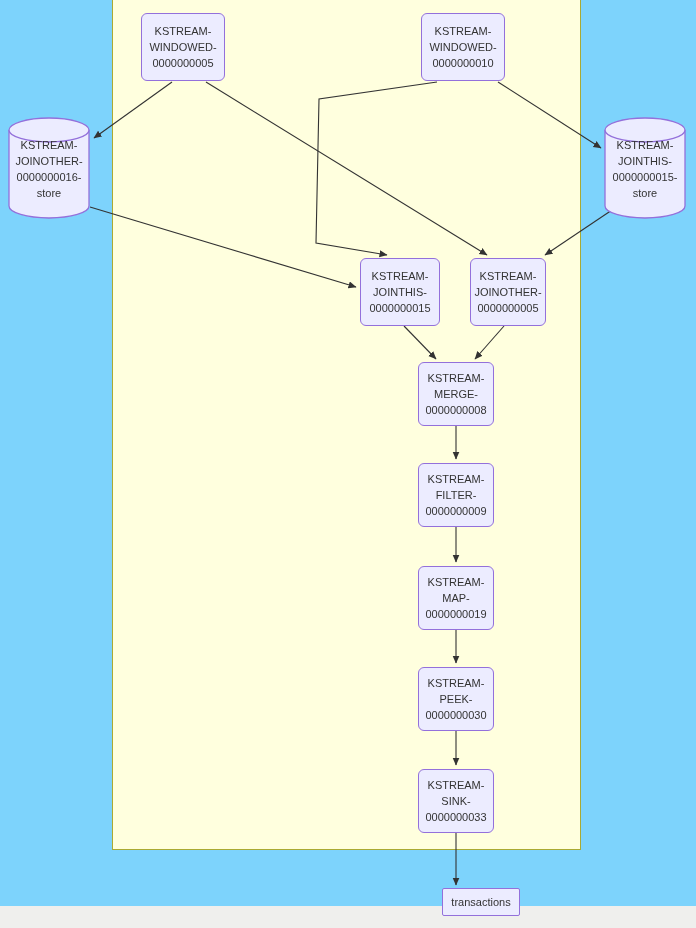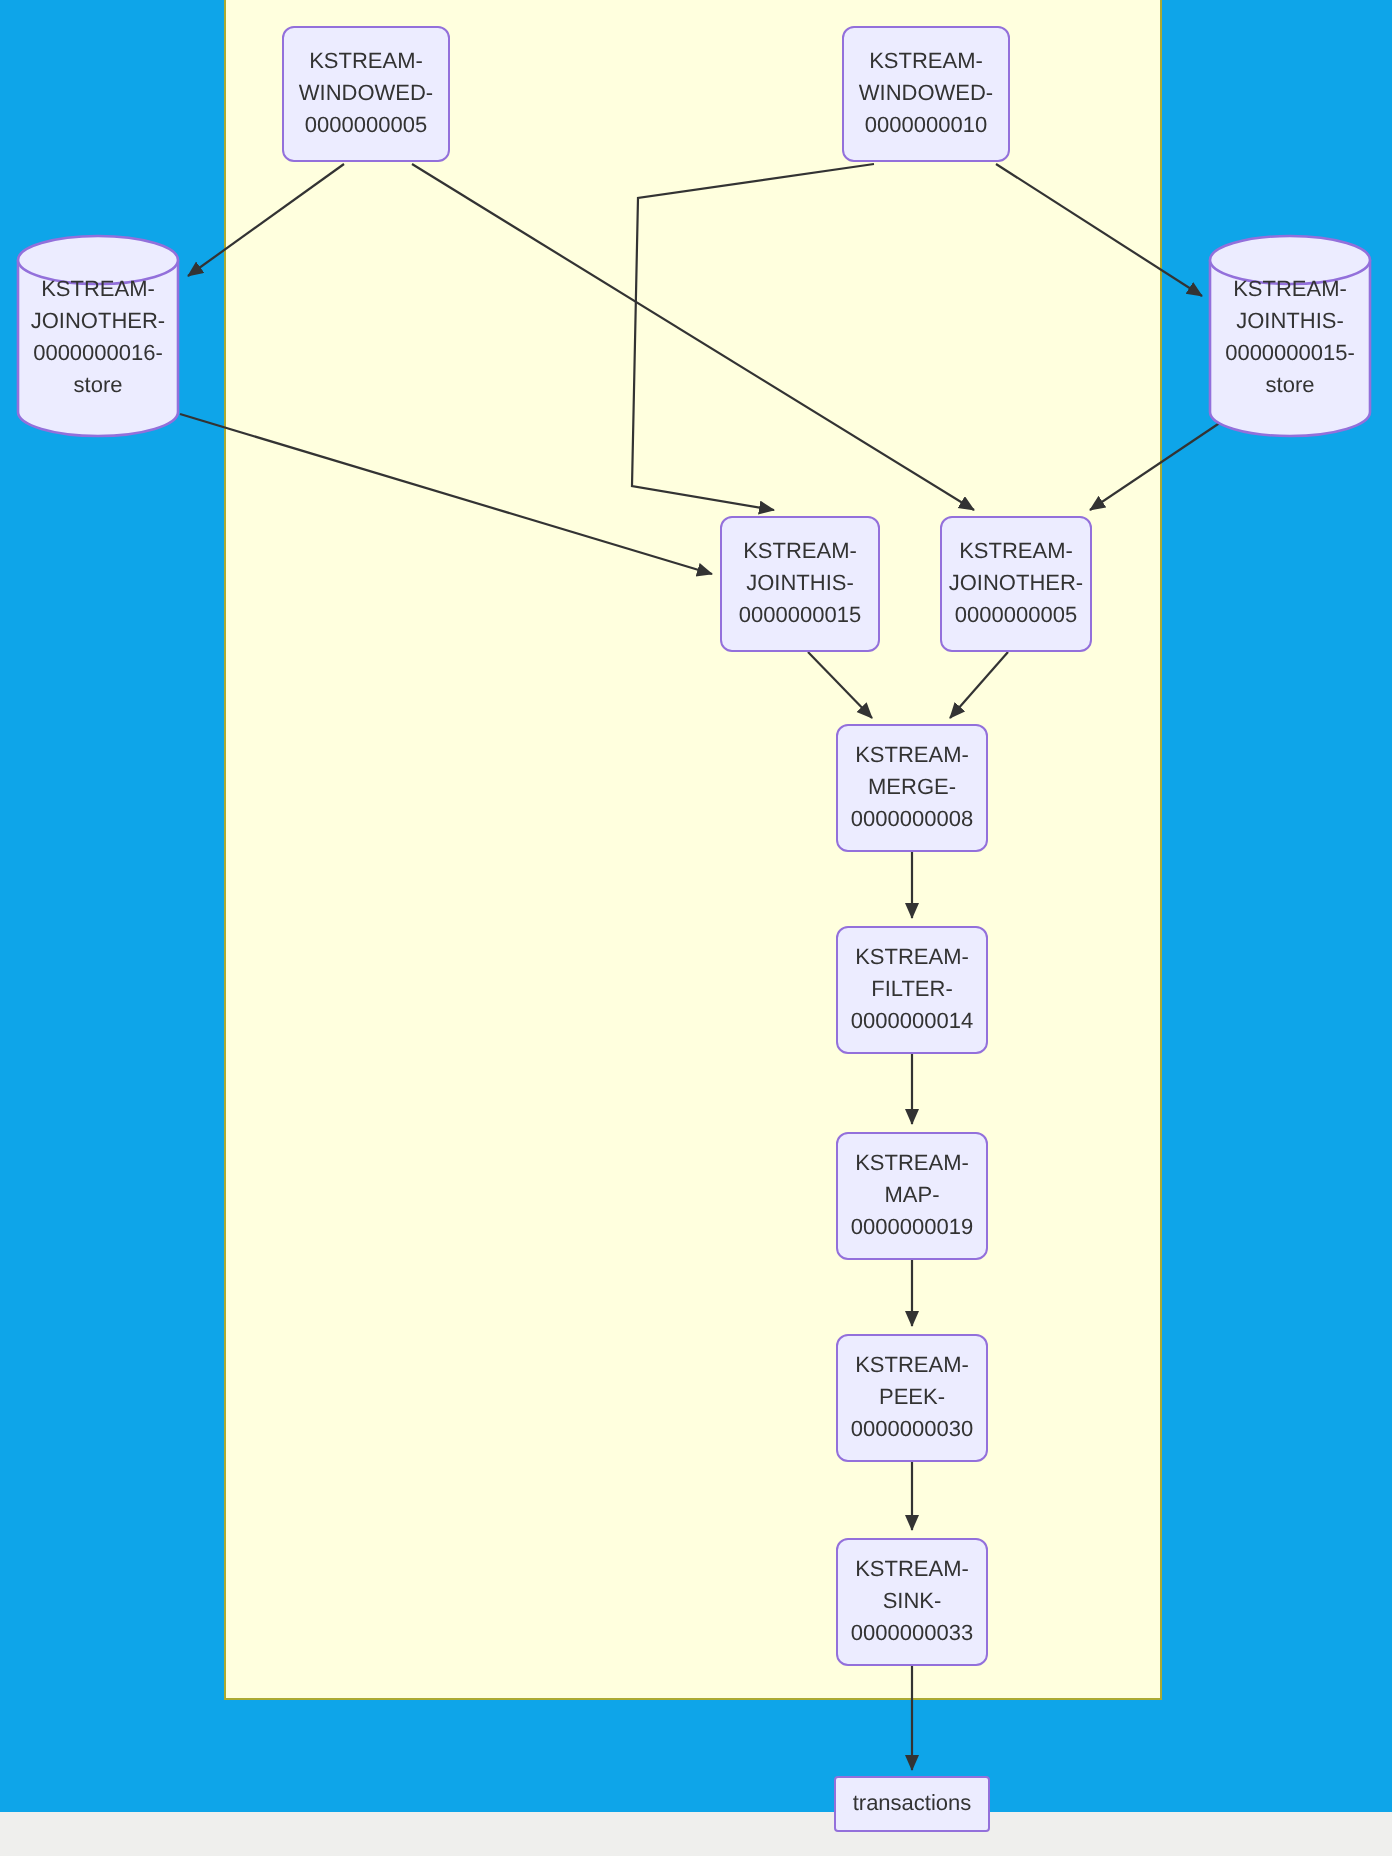--- a/index.html
+++ b/index.html
@@ -6,21 +6,21 @@
     margin: 0;
     padding: 0;
     background: #ffffff;
     font-family: "Liberation Sans", sans-serif;
   }
   #canvas {
     position: relative;
     width: 696px;
     height: 928px;
     overflow: hidden;
-    background: #0ea5e9;
+    background: #7dd3fc;
   }
   .cluster {
     position: absolute;
     left: 112px;
     top: -28px;
     width: 467px;
     height: 876px;
     background: #FFFFDE;
     border: 1px solid #AAAA33;
     z-index: 1;
@@ -165,38 +165,38 @@
 
   <div class="node" style="left:418px; top:362px; width:76px; height:64px;">
     <span>KSTREAM-</span>
     <span>MERGE-</span>
     <span>0000000008</span>
   </div>
 
   <div class="node" style="left:418px; top:463px; width:76px; height:64px;">
     <span>KSTREAM-</span>
     <span>FILTER-</span>
-    <span>0000000014</span>
+    <span>0000000009</span>
   </div>
 
   <div class="node" style="left:418px; top:566px; width:76px; height:64px;">
     <span>KSTREAM-</span>
     <span>MAP-</span>
     <span>0000000019</span>
   </div>
 
   <div class="node" style="left:418px; top:667px; width:76px; height:64px;">
     <span>KSTREAM-</span>
     <span>PEEK-</span>
     <span>0000000030</span>
   </div>
 
   <div class="node" style="left:418px; top:769px; width:76px; height:64px;">
     <span>KSTREAM-</span>
     <span>SINK-</span>
     <span>0000000033</span>
   </div>
 
-  <div class="node topic" style="left:417px; top:888px; width:78px; height:28px;">
+  <div class="node topic" style="left:442px; top:888px; width:78px; height:28px;">
     <span>transactions</span>
   </div>
 
 </div>
 
 </body></html>

